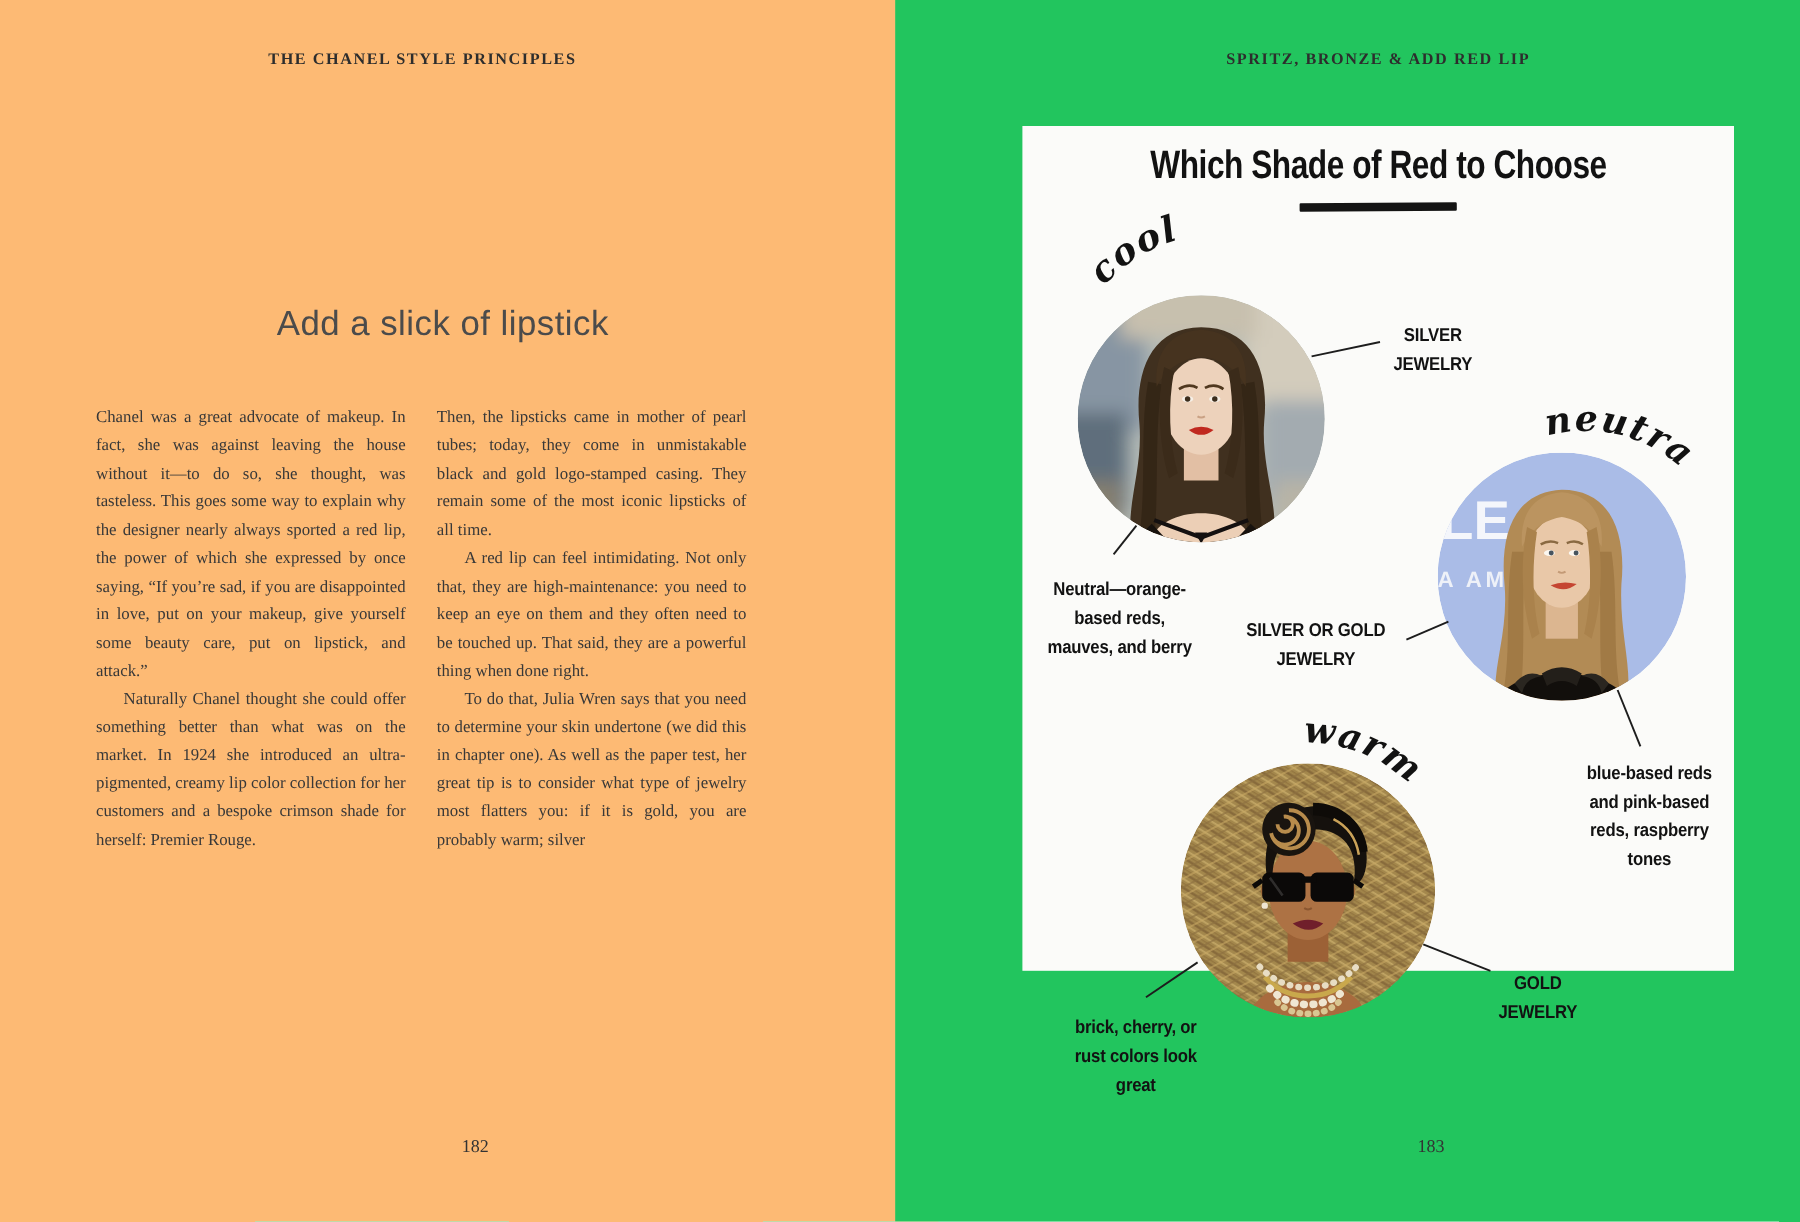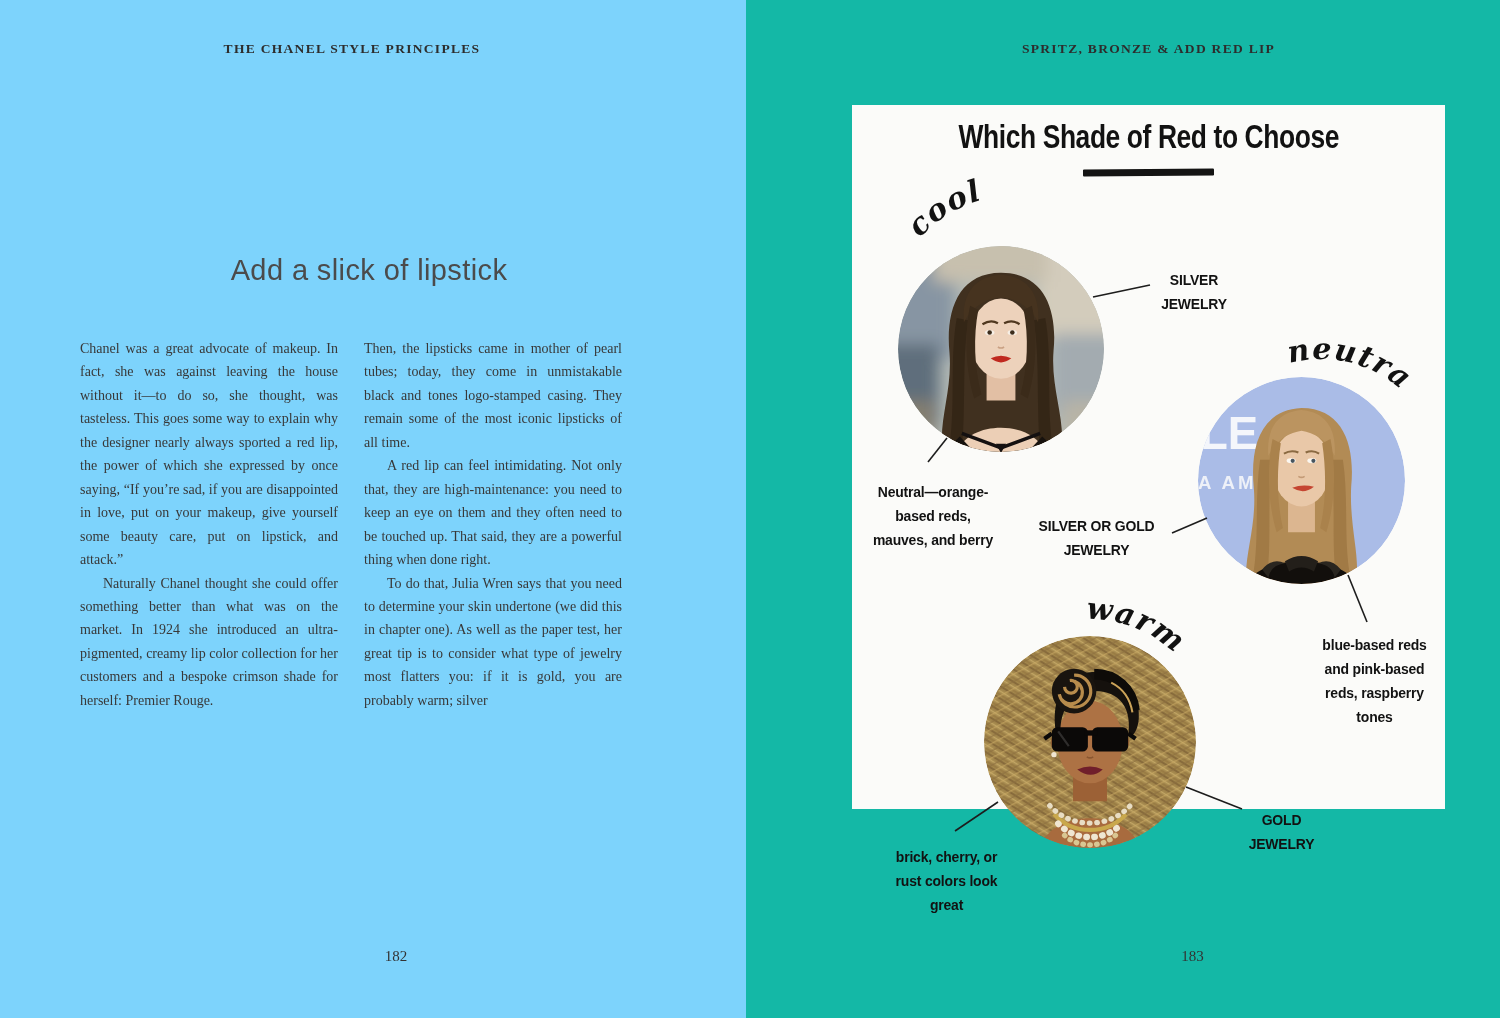--- a/index.html
+++ b/index.html
@@ -1,21 +1,21 @@
 <!DOCTYPE html>
 <html><head>
 <meta charset="utf-8">
 <style>
   * { margin:0; padding:0; box-sizing:border-box; }
   html,body { width:1500px; height:1018px; overflow:hidden; }
   body { position:relative; font-family:"Liberation Serif", serif; background:#ffffff; }
 
   
-  .left-page  { position:absolute; left:0; top:0; width:782px; height:1018px; background:#7dd3fc; }
-  .right-page { position:absolute; left:746px; top:0; width:754px; height:1018px; background:#14b8a6; }
+  .left-page  { position:absolute; left:0; top:0; width:782px; height:1018px; background:#fdba74; }
+  .right-page { position:absolute; left:746px; top:0; width:754px; height:1018px; background:#22c55e; }
 
   .running-head {
     position:absolute; text-align:center;
     font-family:"Liberation Serif", serif; font-size:13.5px; font-weight:600;
     letter-spacing:1.3px; color:#2d2d2d; white-space:nowrap;
   }
   .left-page .running-head { left:0; top:41px; width:704px; }
   .right-page .running-head { left:106px; top:41px; width:593px; }
 
   .page-number {
@@ -77,21 +77,21 @@
 
 <div class="left-page">
   <div class="running-head">THE CHANEL STYLE PRINCIPLES</div>
   <div class="chapter-title">Add a slick of lipstick</div>
   <div class="columns">
     <div class="col">
       <p>Chanel was a great advocate of makeup. In fact, she was against leaving the house without it—to do so, she thought, was tasteless. This goes some way to explain why the designer nearly always sported a red lip, the power of which she expressed by once saying, “If you’re sad, if you are disappointed in love, put on your makeup, give yourself some beauty care, put on lipstick, and attack.”</p>
       <p class="indent">Naturally Chanel thought she could offer something better than what was on the market. In 1924 she introduced an ultra-pigmented, creamy lip color collection for her customers and a bespoke crimson shade for herself: Premier Rouge.</p>
     </div>
     <div class="col">
-      <p>Then, the lipsticks came in mother of pearl tubes; today, they come in unmistakable black and tones logo-stamped casing. They remain some of the most iconic lipsticks of all time.</p>
+      <p>Then, the lipsticks came in mother of pearl tubes; today, they come in unmistakable black and gold logo-stamped casing. They remain some of the most iconic lipsticks of all time.</p>
       <p class="indent">A red lip can feel intimidating. Not only that, they are high-maintenance: you need to keep an eye on them and they often need to be touched up. That said, they are a powerful thing when done right.</p>
       <p class="indent">To do that, Julia Wren says that you need to determine your skin undertone (we did this in chapter one). As well as the paper test, her great tip is to consider what type of jewelry most flatters you: if it is gold, you are probably warm; silver</p>
     </div>
   </div>
   <div class="page-number">182</div>
 </div>
 
 <div class="right-page">
   <div class="running-head">SPRITZ, BRONZE &amp; ADD RED LIP</div>
 

